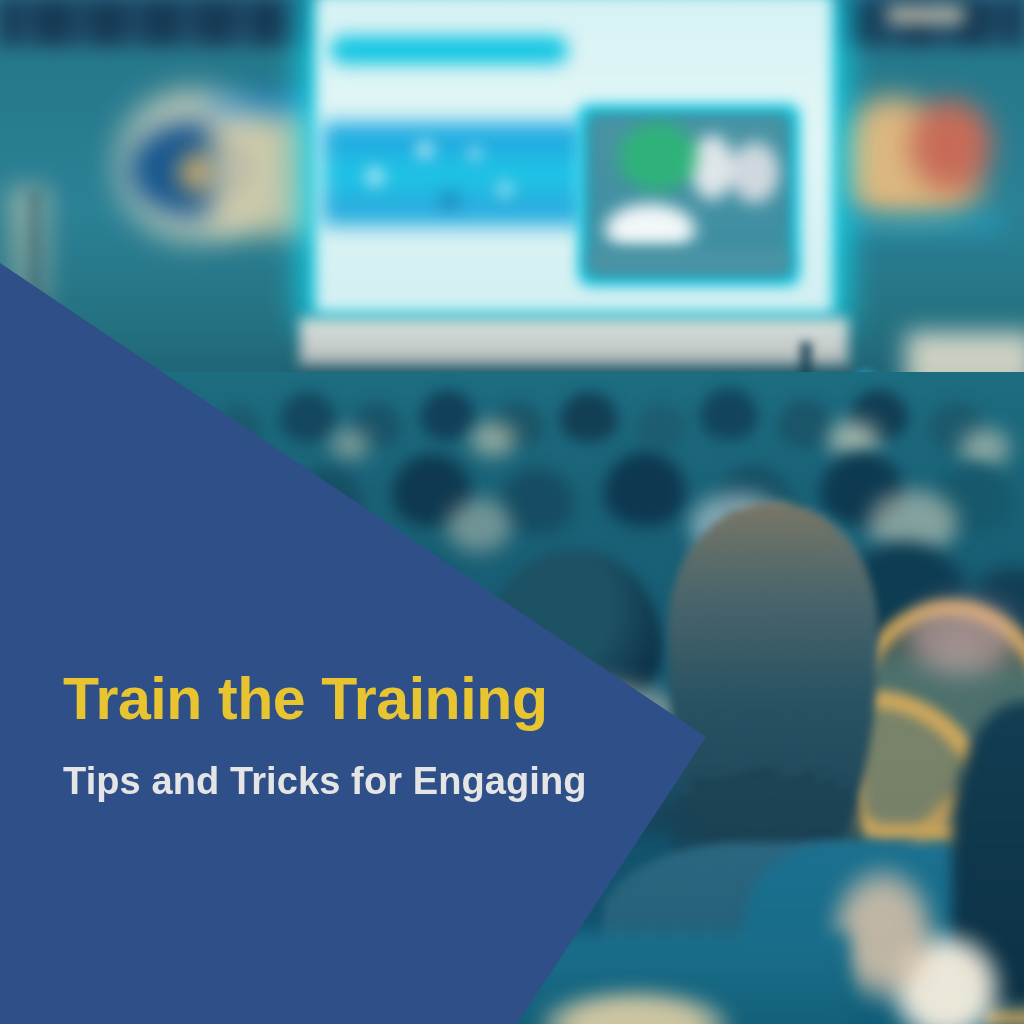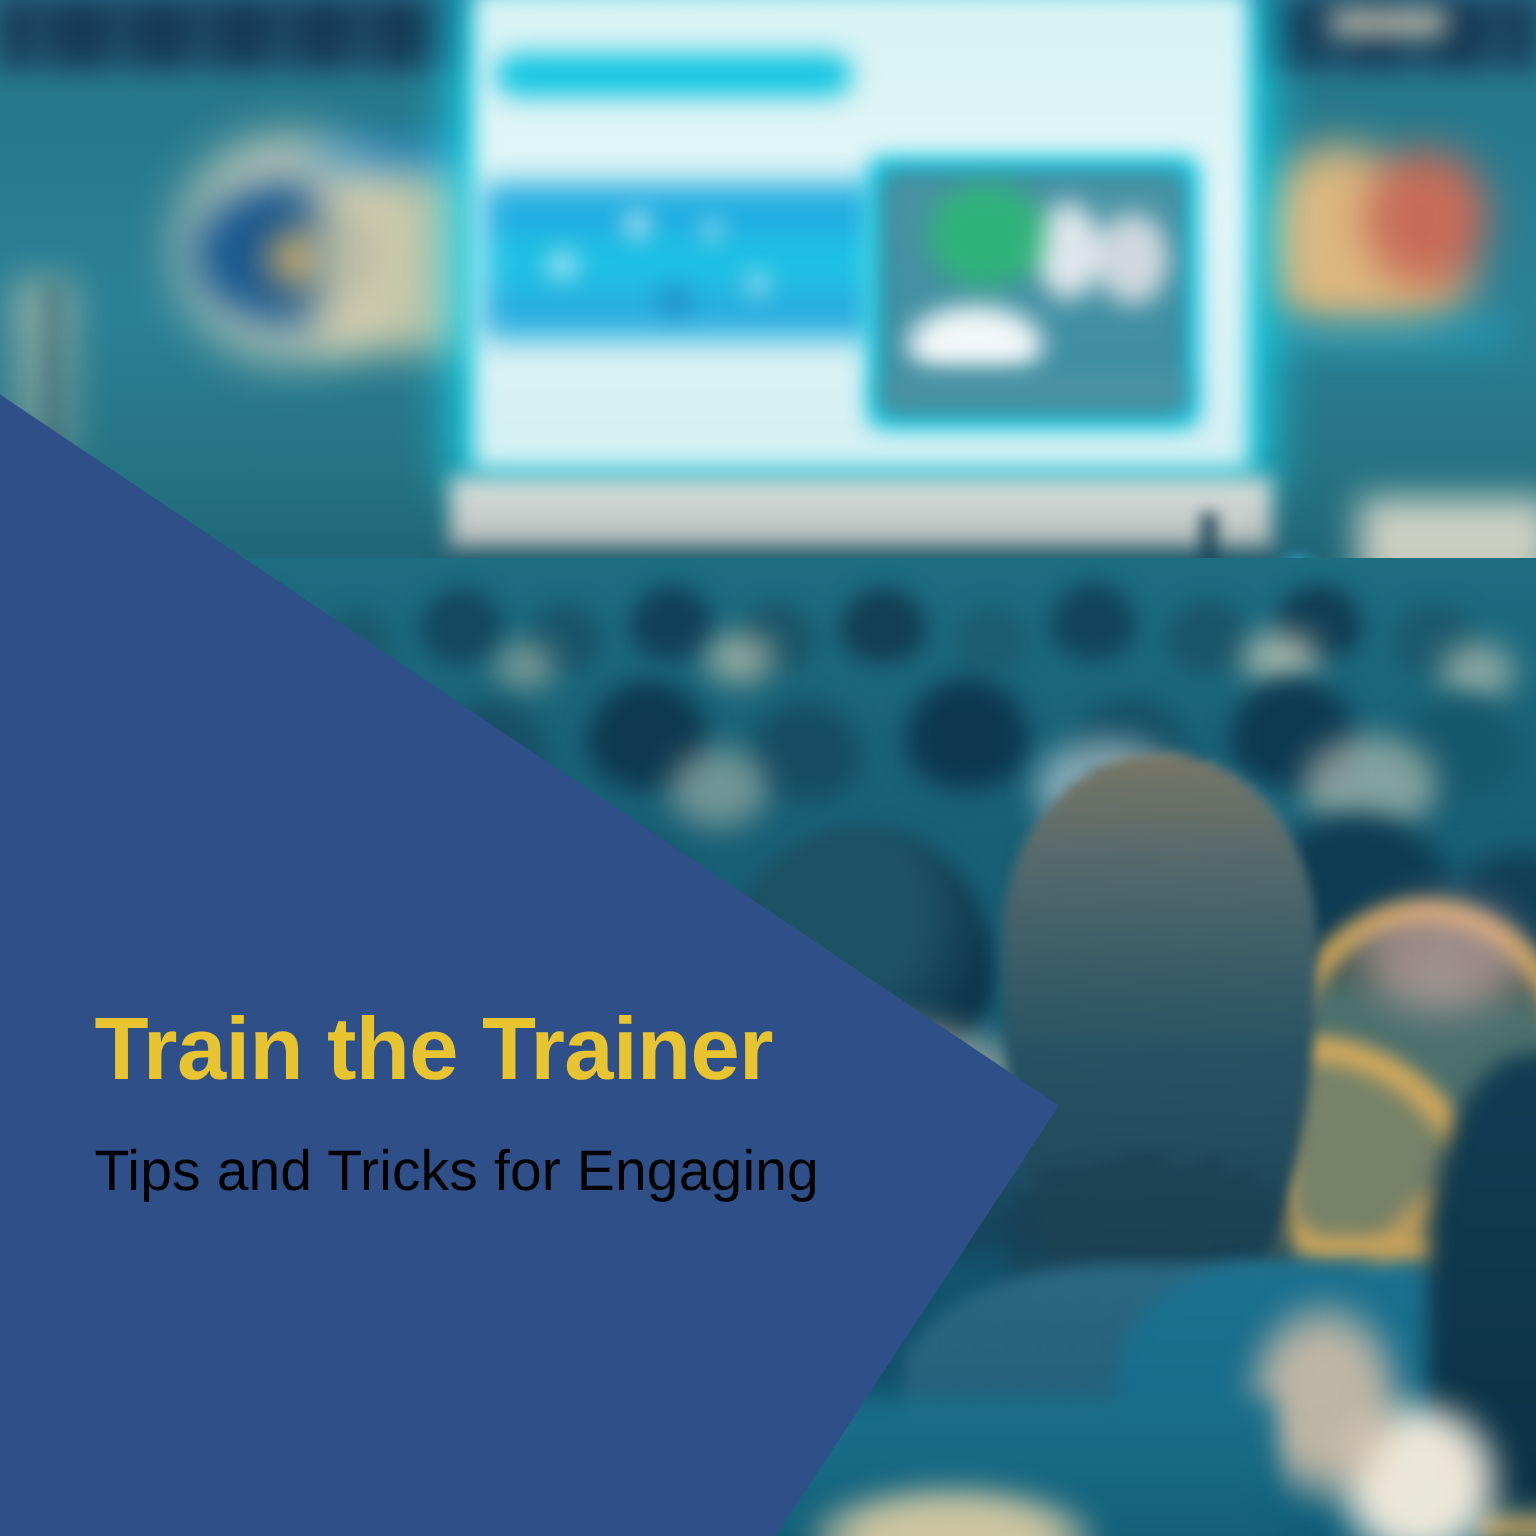--- a/index.html
+++ b/index.html
@@ -302,22 +302,22 @@
     line-height: 1.06;
     font-weight: 700;
     letter-spacing: -0.4px;
     color: #e8c431;
     font-family: "Liberation Sans", sans-serif;
   }
   .subline {
     margin: 24px 0 0 0;
     font-size: 38px;
     line-height: 1.42;
-    font-weight: 400;
-    color: #000000;
+    font-weight: 700;
+    color: #e5e5e5;
     letter-spacing: 0.1px;
     font-family: "Liberation Sans", sans-serif;
   }
   .subline span { display: block; }
 </style>
 </head>
 <body>
 
 <div id="poster">
 
@@ -455,19 +455,19 @@
       <div style="position:absolute;left:430px;top:560px;width:420px;height:100px;
                   background:linear-gradient(180deg,#1a6f8c 0%, #136078 100%); filter:blur(9px);"></div>
       <div class="blob" style="left:540px;top:618px;width:190px;height:70px;
                   background:radial-gradient(ellipse, rgba(236,214,168,.85) 0 46%, rgba(236,214,168,0) 82%); filter:blur(9px);"></div>
     </div>
   </div>
 
   <div class="overlay"></div>
 
   <div class="text-block">
-    <h1 class="headline">Train the Trainer</h1>
+    <h1 class="headline">Train the Training</h1>
     <p class="subline">
       <span>Tips and Tricks for Engaging</span>
     </p>
   </div>
 
 </div>
 
 </body></html>

